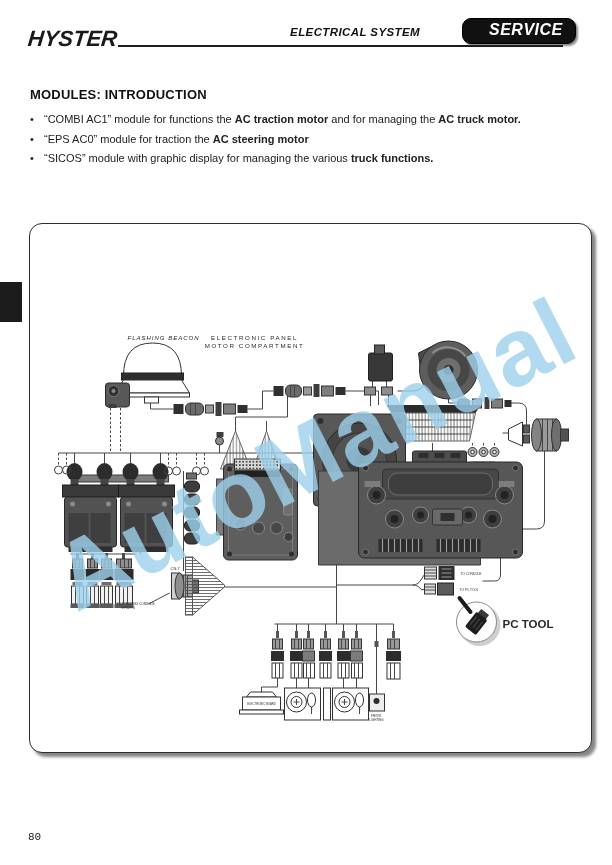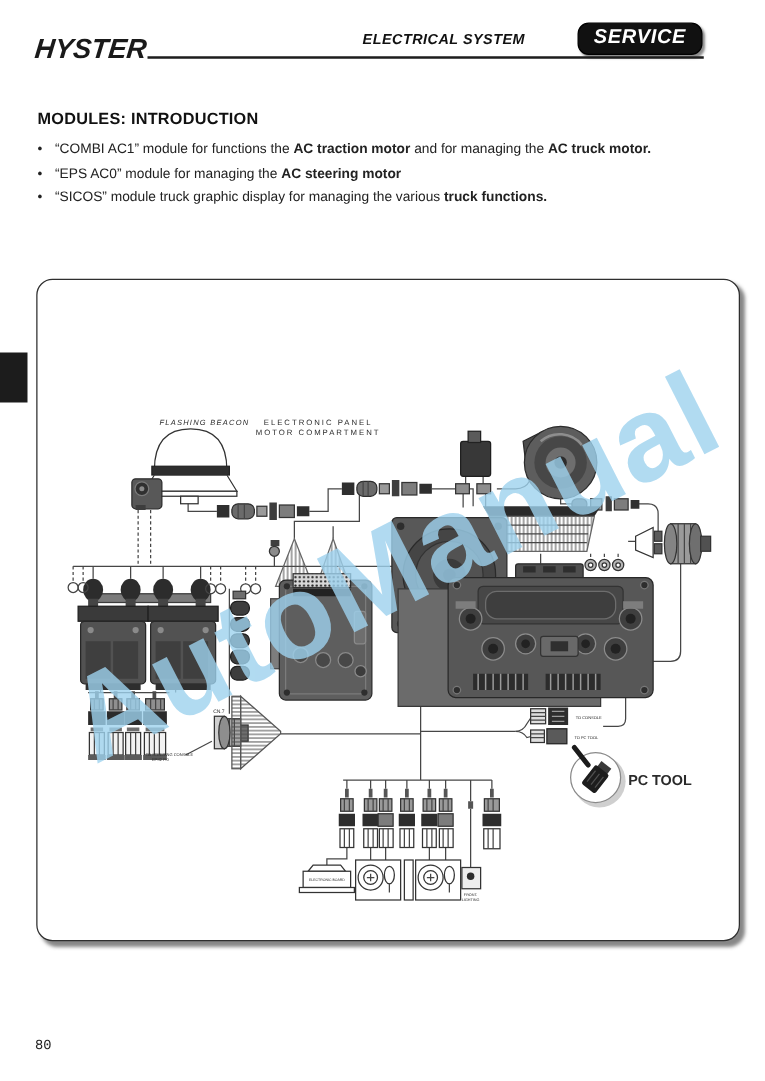--- a/index.html
+++ b/index.html
@@ -13,21 +13,21 @@
     position:absolute;left:28px;top:26px;font-size:22px;font-weight:900;
     font-style:italic;letter-spacing:0px;color:#1a1a1a;transform:skewX(-6deg);
   }
   .hdr-line{position:absolute;left:118px;top:45px;width:445px;height:2px;background:#1d1d1d;}
   .hdr-title{
     position:absolute;left:160px;top:26px;width:260px;text-align:right;
     font-size:11.5px;font-weight:bold;font-style:italic;letter-spacing:.4px;color:#111;
   }
   .badge{
     position:absolute;left:462px;top:18px;background:#111;color:#fff;
-    border-radius:9px;padding:2px 12px 4px 12px;font-size:16px;font-weight:bold;
+    border-radius:9px;padding:2px 12px 4px 26px;font-size:16px;font-weight:bold;
     font-style:italic;letter-spacing:.5px;box-shadow:2px 2px 2px rgba(90,90,90,.7);
     border:1.5px solid #000;
   }
   
   .intro{position:absolute;left:30px;top:64px;width:552px;margin-top:23px;}
   .intro h1{margin:0 0 11px 0;font-size:13px;font-weight:bold;letter-spacing:.2px;color:#111;}
   .lead{font-size:11px;margin:0 0 7px 0;color:#222;}
   .blt{display:flex;font-size:11px;margin:0 0 7.5px 0;color:#222;}
   .blt .dot{width:14px;flex:0 0 14px;}
   
@@ -62,25 +62,25 @@
 </div>
 
 <div class="intro">
   <h1>MODULES: INTRODUCTION</h1>
   <div class="blt">
     <span class="dot">•</span>
     <span><span>“COMBI AC1” module for functions the </span><b>AC traction motor</b><span> and for managing the </span><b>AC truck motor.</b></span>
   </div>
   <div class="blt">
     <span class="dot">•</span>
-    <span><span>“EPS AC0” module for managing the </span><b>AC steering motor</b></span>
+    <span><span>“EPS AC0” module for traction the </span><b>AC steering motor</b></span>
   </div>
   <div class="blt">
     <span class="dot">•</span>
-    <span><span>“SICOS” module truck graphic display  for managing the various </span><b>truck functions.</b></span>
+    <span><span>“SICOS” module with graphic display  for managing the various </span><b>truck functions.</b></span>
   </div>
 </div>
 
 <div class="tab"></div>
 <div class="pnum">80</div>
 
 <div class="dbox">
   <svg viewBox="29 223 522 528">
     <defs>
       <pattern id="hv" width="3.2" height="6" patternUnits="userSpaceOnUse">

